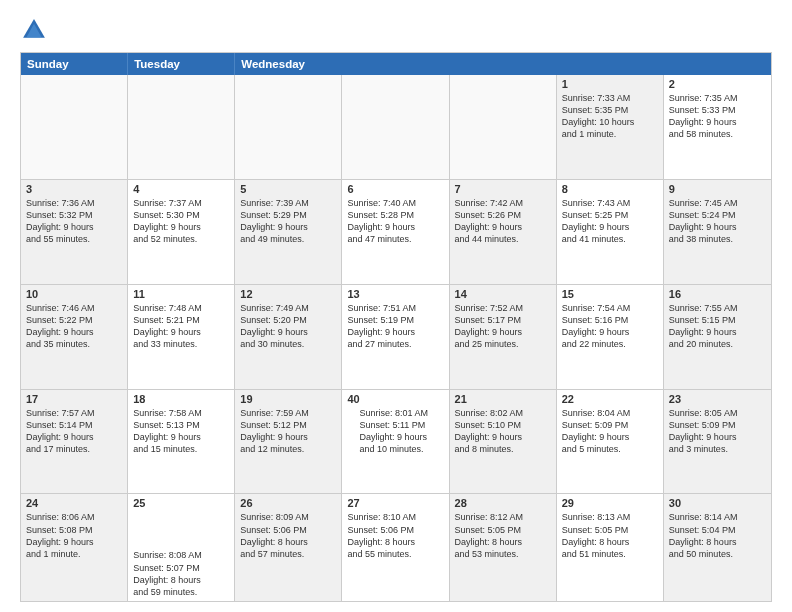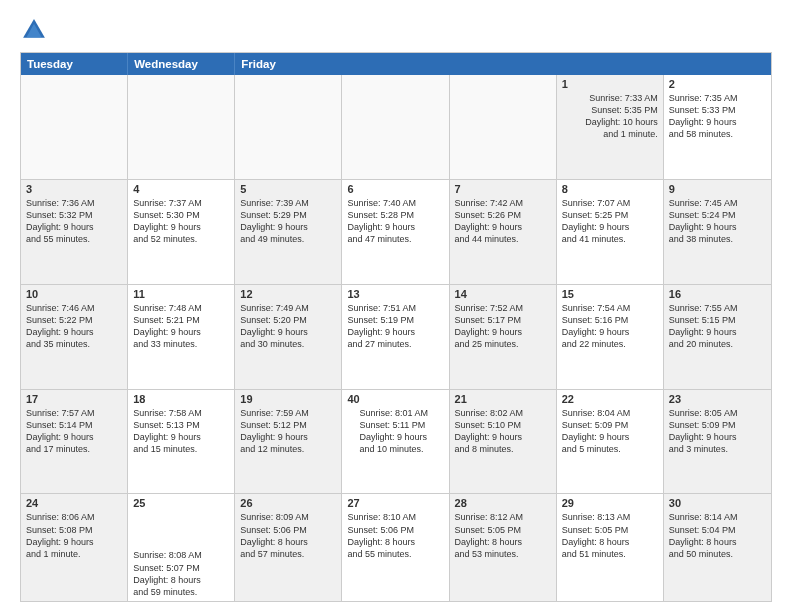--- a/index.html
+++ b/index.html
@@ -118,34 +118,34 @@
       </div>
     </div>
     <div class="title-block">
       <div class="month-title"></div>
       <div class="location"></div>
     </div>
   </div>
 
   <div class="calendar">
     <div class="cal-header">
+    <div class="cal-header-cell">Sunday</div>
         <div class="cal-header-cell">Tuesday</div>
         <div class="cal-header-cell">Wednesday</div>
-        <div class="cal-header-cell">Friday</div>
       </div>
     <div class="cal-body">
     <div class="cal-row">
           <div class="cal-cell empty"></div>
           <div class="cal-cell empty"></div>
           <div class="cal-cell empty"></div>
           <div class="cal-cell empty"></div>
           <div class="cal-cell empty"></div>
           <div class="cal-cell shaded">
             <span class="day-num">1</span>
-            <div class="cell-info" style="white-space: pre-line; text-align: right;">Sunrise: 7:33 AM
+            <div class="cell-info" style="white-space: pre-line;">Sunrise: 7:33 AM
 Sunset: 5:35 PM
 Daylight: 10 hours
 and 1 minute.</div>
           </div>
           <div class="cal-cell">
             <span class="day-num">2</span>
             <div class="cell-info" style="white-space: pre-line;">Sunrise: 7:35 AM
 Sunset: 5:33 PM
 Daylight: 9 hours
 and 58 minutes.</div>
@@ -182,21 +182,21 @@
           </div>
           <div class="cal-cell shaded">
             <span class="day-num">7</span>
             <div class="cell-info" style="white-space: pre-line;">Sunrise: 7:42 AM
 Sunset: 5:26 PM
 Daylight: 9 hours
 and 44 minutes.</div>
           </div>
           <div class="cal-cell">
             <span class="day-num">8</span>
-            <div class="cell-info" style="white-space: pre-line;">Sunrise: 7:07 AM
+            <div class="cell-info" style="white-space: pre-line;">Sunrise: 7:43 AM
 Sunset: 5:25 PM
 Daylight: 9 hours
 and 41 minutes.</div>
           </div>
           <div class="cal-cell shaded">
             <span class="day-num">9</span>
             <div class="cell-info" style="white-space: pre-line;">Sunrise: 7:45 AM
 Sunset: 5:24 PM
 Daylight: 9 hours
 and 38 minutes.</div>

